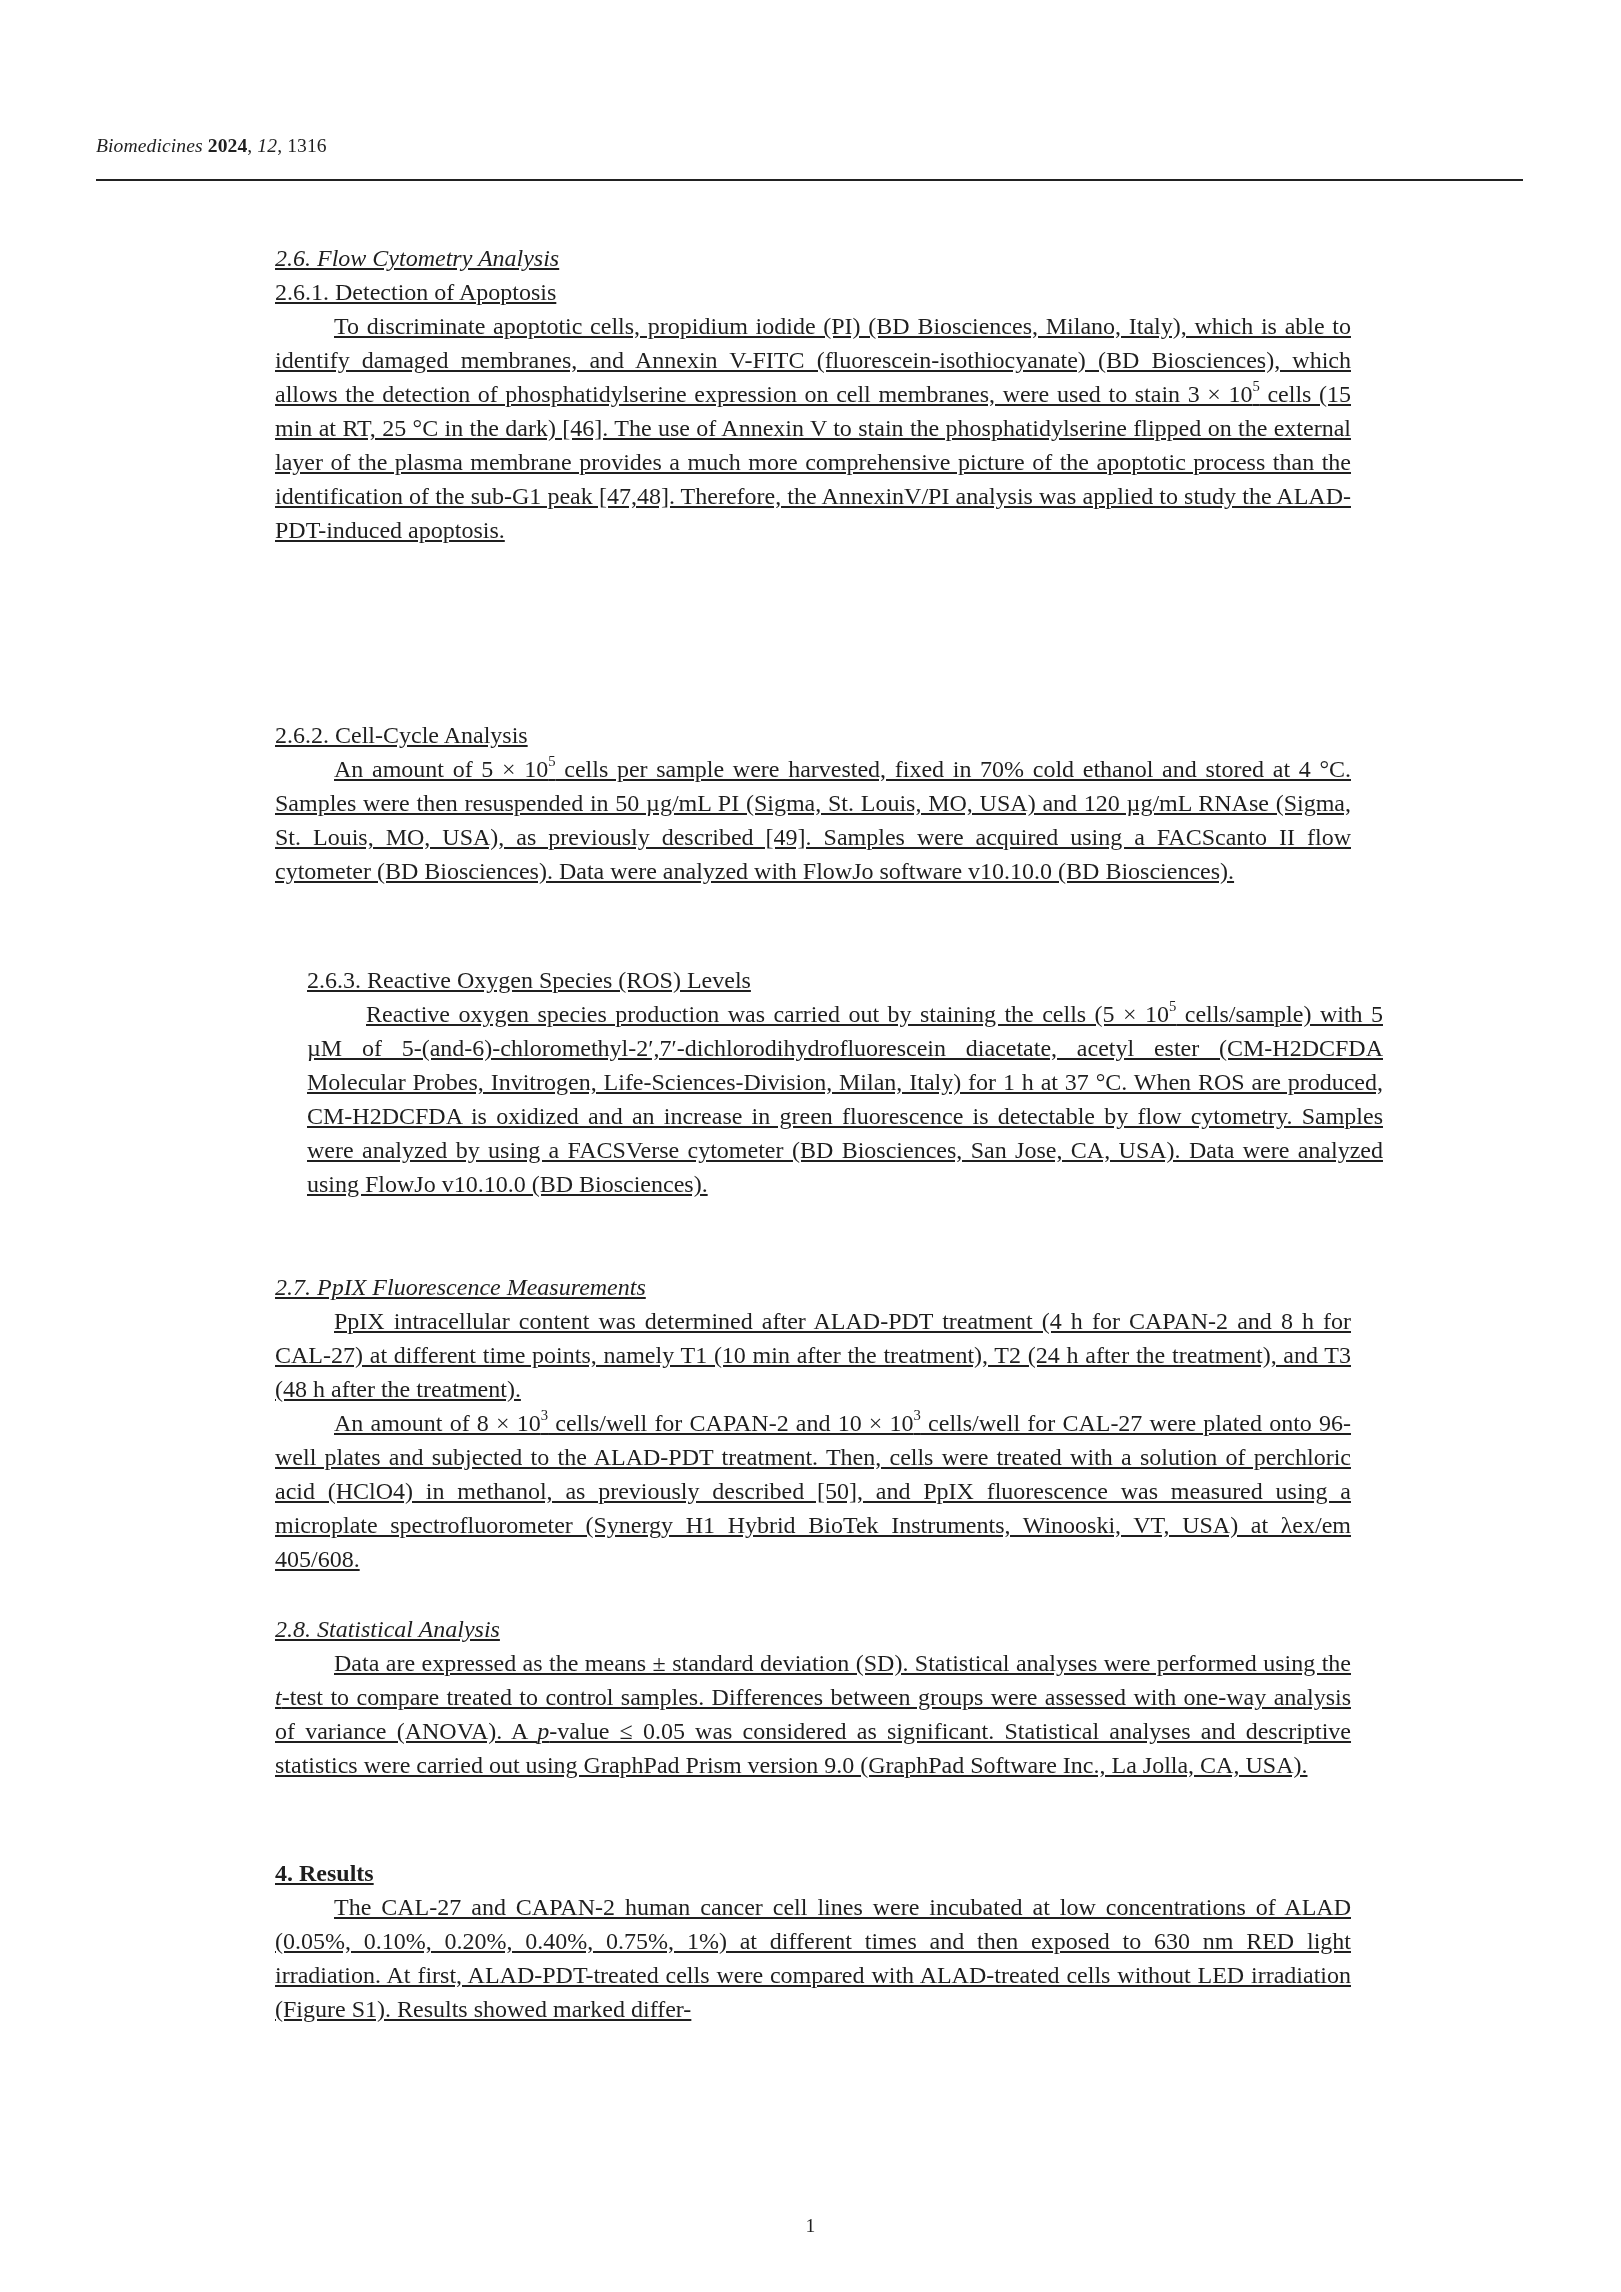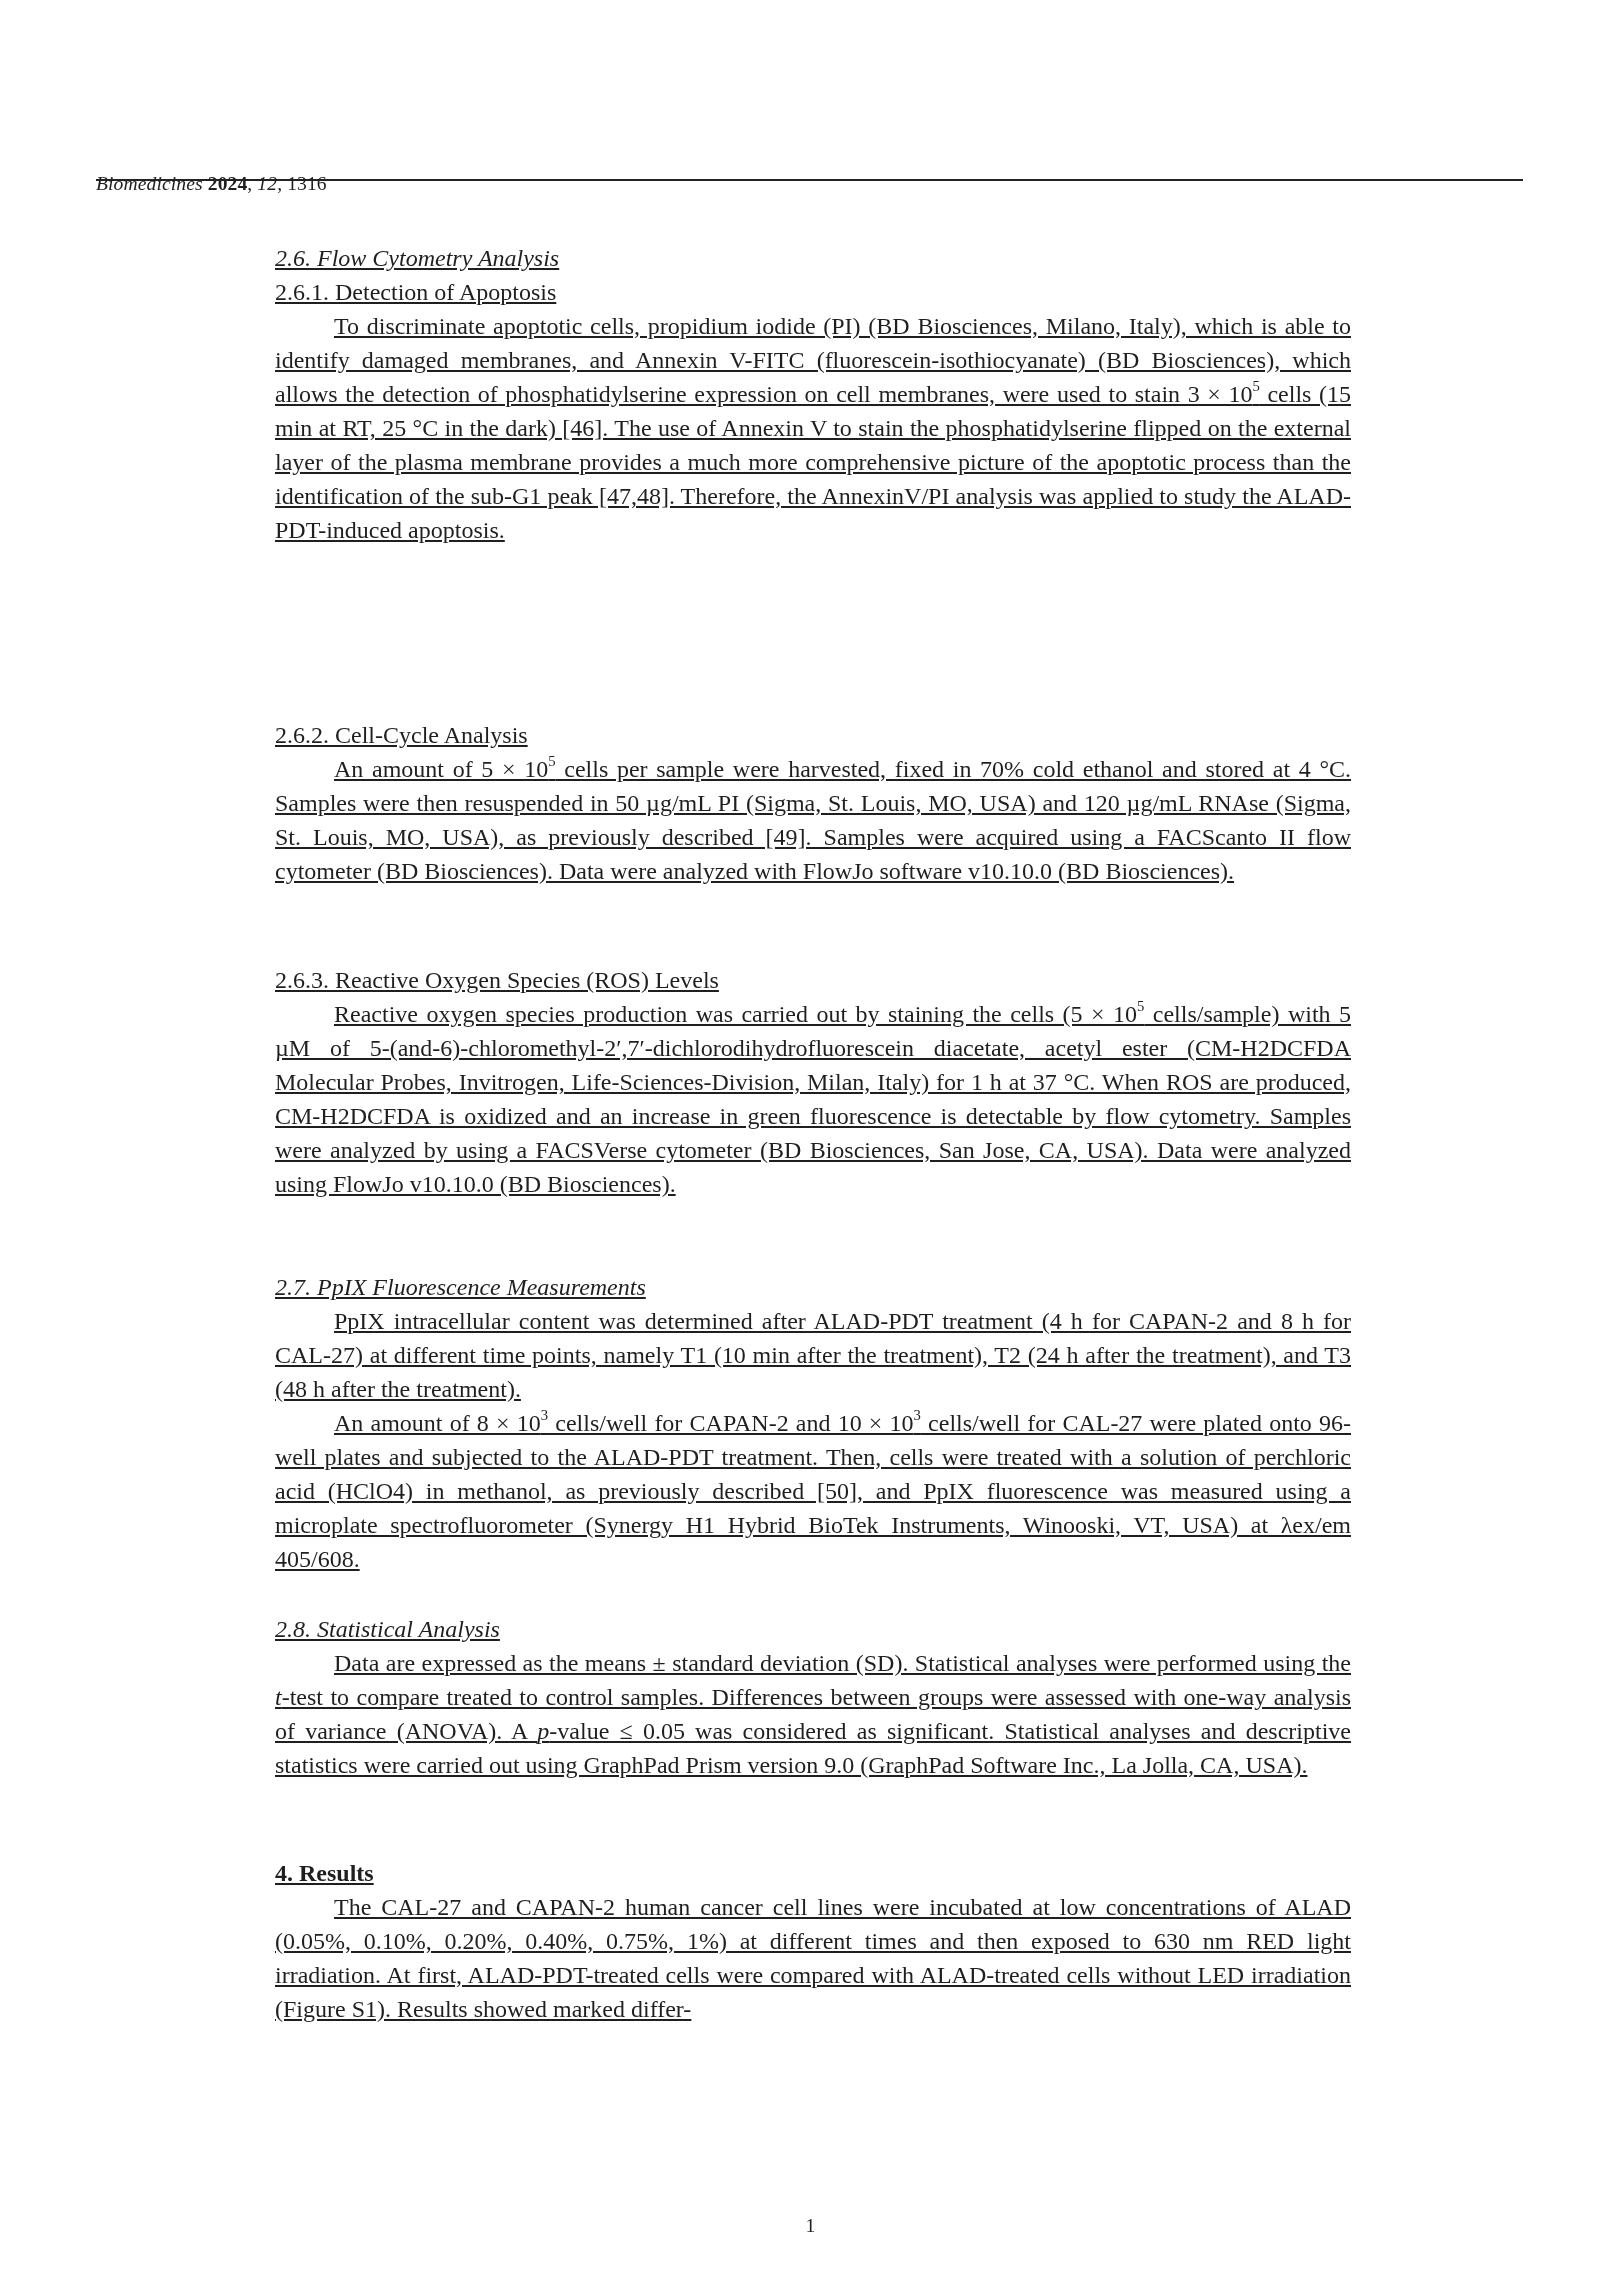--- a/index.html
+++ b/index.html
@@ -3,21 +3,21 @@
   <meta charset="utf-8">
   <style>
     html, body { margin: 0; padding: 0; background: #ffffff; }
     body {
       width: 1621px; height: 2293px; position: relative; overflow: hidden;
       font-family: "Liberation Serif", "DejaVu Serif", serif;
       color: #1f1f1f;
     }
     .running-head {
       position: absolute; left: 96px; top: 135px;
-      font-size: 19.6px; font-style: italic; letter-spacing: 0.1px; margin-top: 38px;
+      font-size: 19.6px; font-style: italic; letter-spacing: 0.1px;
     }
     .running-head .yr { font-style: normal; font-weight: bold; }
     .running-head .rest { font-style: normal; }
     .running-head .vol { font-style: italic; }
     .head-rule {
       position: absolute; left: 96px; top: 179px; width: 1427px; height: 2px;
       background: #222;
     }
     .col {
       position: absolute; left: 275px; width: 1076px;
@@ -46,21 +46,21 @@
   <div class="h-italic">2.6. Flow Cytometry Analysis</div>
   <div class="h-plain">2.6.1. Detection of Apoptosis</div>
   <p><span>To discriminate apoptotic cells, propidium iodide (PI) (BD Biosciences, Milano, Italy), which is able to identify damaged membranes, and Annexin V-FITC (fluorescein-isothiocyanate) (BD Biosciences), which allows the detection of phosphatidylserine expression on cell membranes, were used to stain 3 × 10</span><sup>5</sup><span> cells (15 min at RT, 25 °C in the dark) [46]. The use of Annexin V to stain the phosphatidylserine flipped on the external layer of the plasma membrane provides a much more comprehensive picture of the apoptotic process than the identification of the sub-G1 peak [47,48]. Therefore, the AnnexinV/PI analysis was applied to study the ALAD-PDT-induced apoptosis.</span></p>
 </div>
 
 <div class="col" style="top:718px;">
   <div class="h-plain">2.6.2. Cell-Cycle Analysis</div>
   <p><span>An amount of 5 × 10</span><sup>5</sup><span> cells per sample were harvested, fixed in 70% cold ethanol and stored at 4 °C. Samples were then resuspended in 50 µg/mL PI (Sigma, St. Louis, MO, USA) and 120 µg/mL RNAse (Sigma, St. Louis, MO, USA), as previously described [49]. Samples were acquired using a FACScanto II flow cytometer (BD Biosciences). Data were analyzed with FlowJo software v10.10.0 (BD Biosciences).</span></p>
 </div>
 
-<div class="col" style="top:963px;">
+<div class="col" style="top:963px;margin-left:32px;">
   <div class="h-plain">2.6.3. Reactive Oxygen Species (ROS) Levels</div>
   <p><span>Reactive oxygen species production was carried out by staining the cells (5 × 10</span><sup>5</sup><span> cells/sample) with 5 µM of 5-(and-6)-chloromethyl-2′,7′-dichlorodihydrofluorescein diacetate, acetyl ester (CM-H2DCFDA Molecular Probes, Invitrogen, Life-Sciences-Division, Milan, Italy) for 1 h at 37 °C. When ROS are produced, CM-H2DCFDA is oxidized and an increase in green fluorescence is detectable by flow cytometry. Samples were analyzed by using a FACSVerse cytometer (BD Biosciences, San Jose, CA, USA). Data were analyzed using FlowJo v10.10.0 (BD Biosciences).</span></p>
 </div>
 
 <div class="col" style="top:1270px;">
   <div class="h-italic">2.7. PpIX Fluorescence Measurements</div>
   <p>PpIX intracellular content was determined after ALAD-PDT treatment (4 h for CAPAN-2 and 8 h for CAL-27) at different time points, namely T1 (10 min after the treatment), T2 (24 h after the treatment), and T3 (48 h after the treatment).</p>
   <p><span>An amount of 8 × 10</span><sup>3</sup><span> cells/well for CAPAN-2 and 10 × 10</span><sup>3</sup><span> cells/well for CAL-27 were plated onto 96-well plates and subjected to the ALAD-PDT treatment. Then, cells were treated with a solution of perchloric acid (HClO4) in methanol, as previously described [50], and PpIX fluorescence was measured using a microplate spectrofluorometer (Synergy H1 Hybrid BioTek Instruments, Winooski, VT, USA) at λex/em 405/608.</span></p>
 </div>
 

